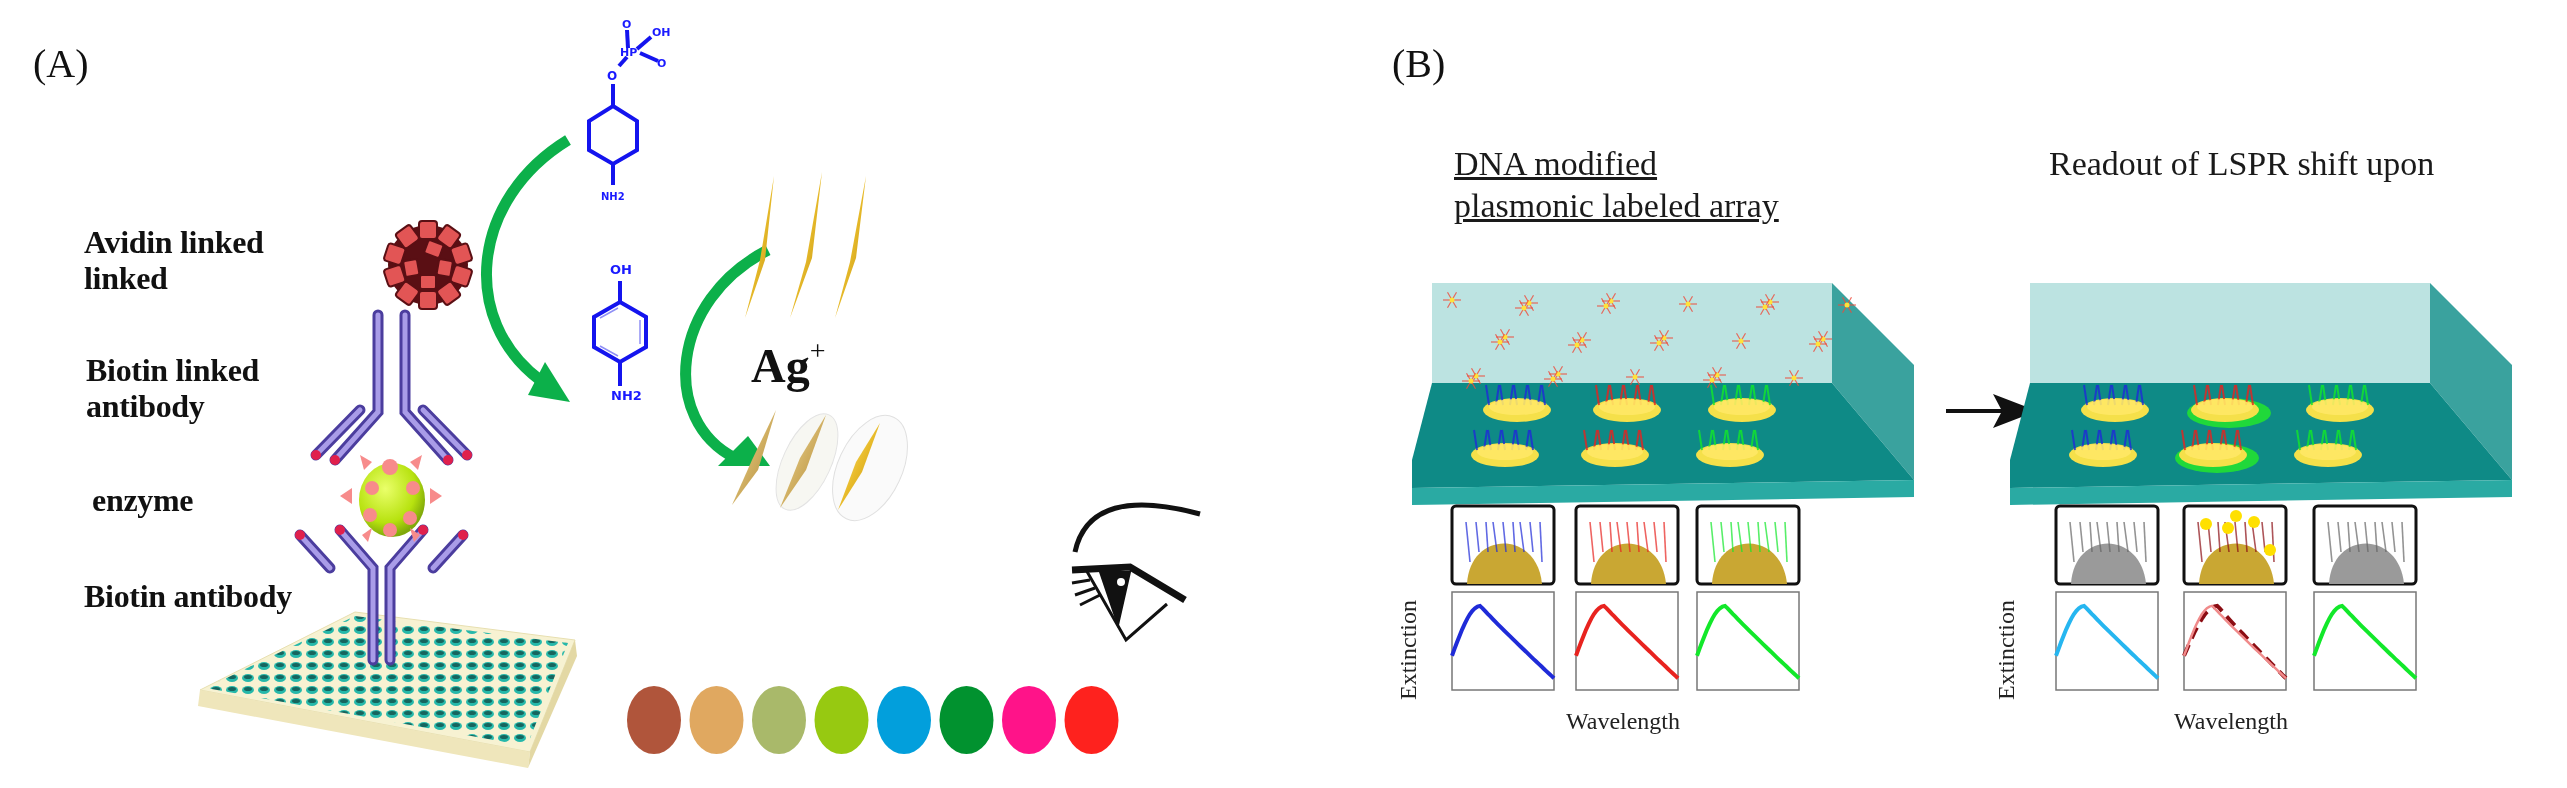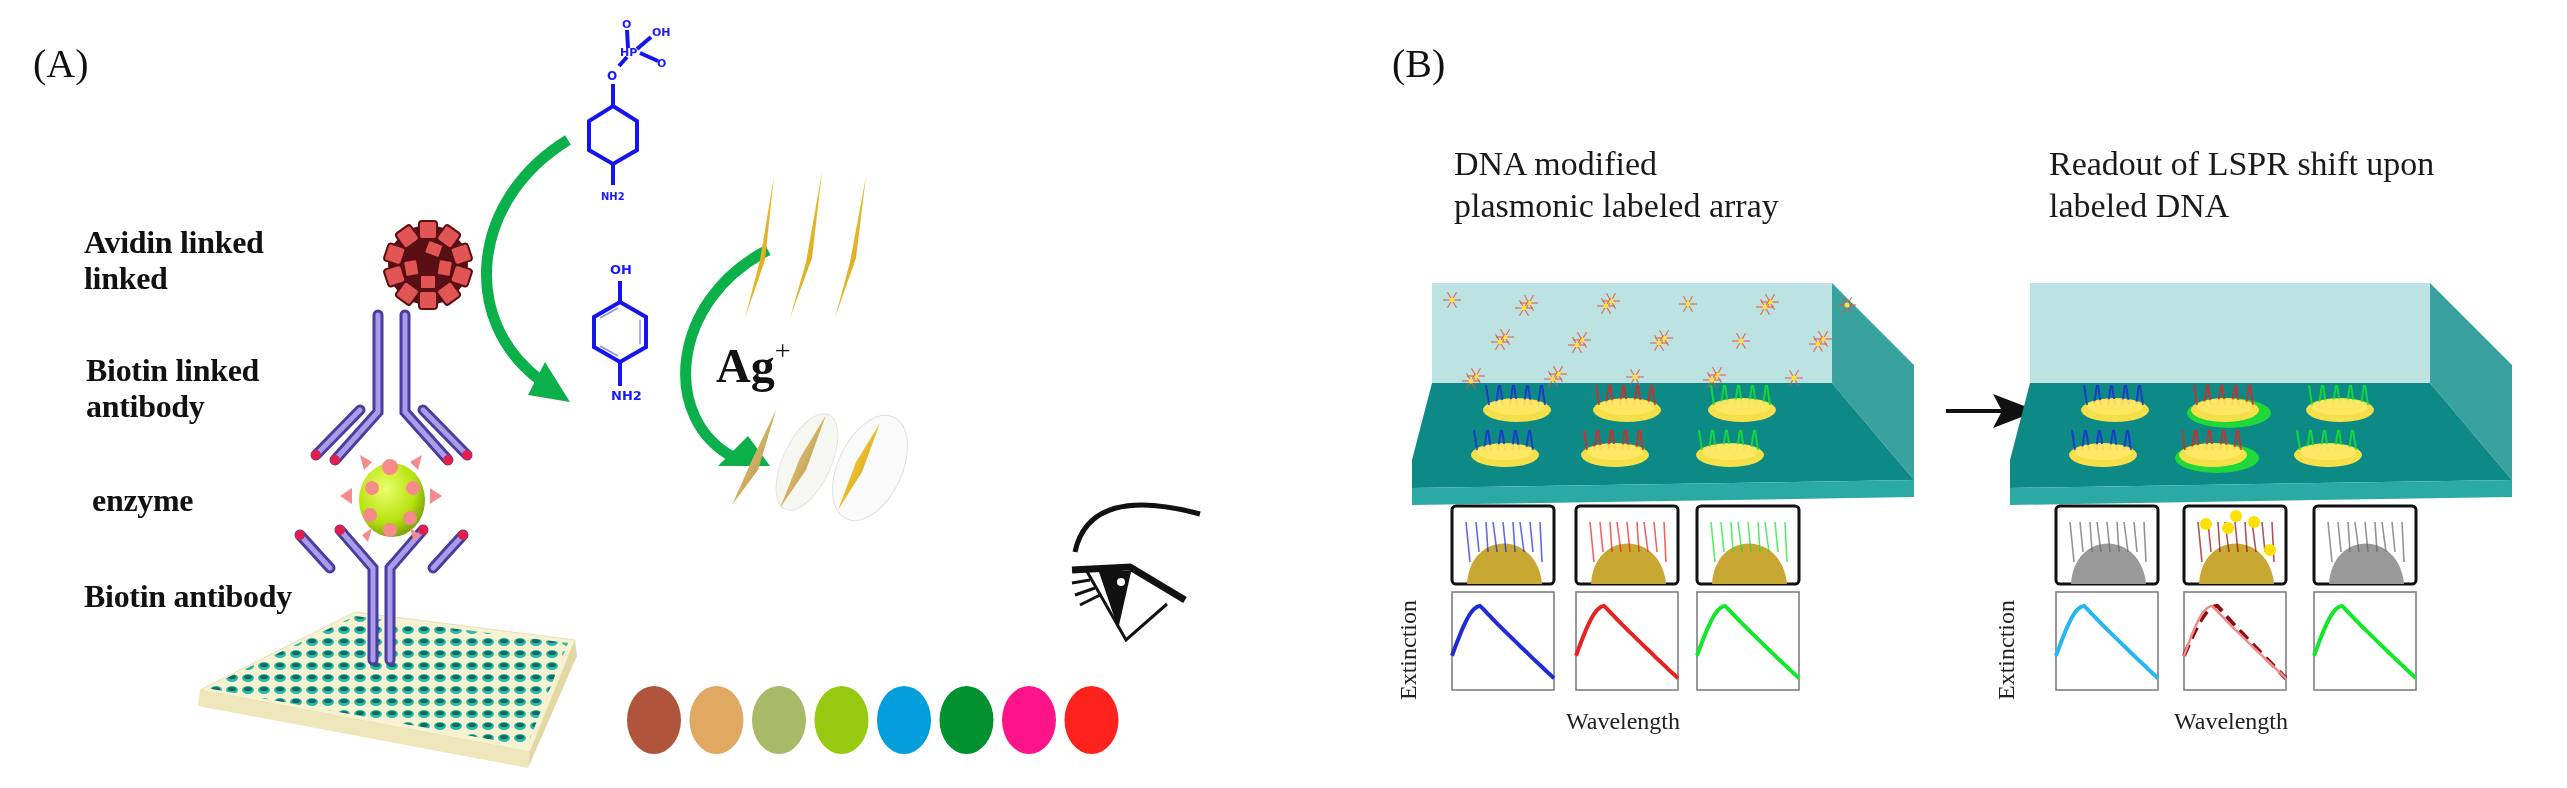--- a/index.html
+++ b/index.html
@@ -2,21 +2,21 @@
 <html><head>
 <meta charset="utf-8">
 <style>
   html, body { margin: 0; padding: 0; background: #ffffff; }
   #stage { position: relative; width: 2567px; height: 788px; overflow: hidden; background: #fff; font-family: "Liberation Serif", "DejaVu Serif", serif; color: #111; }
   .abs { position: absolute; }
   .panel-label { font-size: 40px; line-height: 1; }
   .biolabel { font-size: 32px; font-weight: bold; line-height: 36px; letter-spacing: -0.3px; }
   .title-b { font-size: 34px; line-height: 42px; color: #1a1a1a; }
   .axis-label { font-size: 24px; color: #222; }
-  .ag { font-size: 48px; font-weight: bold; }
+  .ag { font-size: 48px; font-weight: bold; margin-left: 35px; }
   .ag sup { font-size: 28px; font-weight: normal; vertical-align: 22px; }
   .mol-text { font-family: "DejaVu Sans", sans-serif; fill: #1a1aff; font-weight: bold; }
   svg { overflow: visible; }
 </style>
 </head>
 <body>
 
 <div id="stage">
 
   <div class="abs panel-label" style="left:33px;top:44px;">(A)</div>
@@ -213,27 +213,26 @@
         <ellipse cx="1091.5" cy="720" rx="27" ry="34" fill="#fe221e"></ellipse>
       </g>
   </svg>
 
   <div class="abs ag" style="left:716px;top:335px;">
     <span>Ag</span><sup>+</sup>
   </div>
 
   <div class="abs panel-label" style="left:1392px;top:44px;">(B)</div>
 
-  <div class="abs title-b" style="left:1454px;top:143px;">
+  <div class="abs title-b" style="left:1454px;top:143px;text-decoration:underline;">
     <div>DNA modified</div>
     <div>plasmonic labeled array</div>
   </div>
   <div class="abs title-b" style="left:2043px;top:143px;margin-left:6px;">
     <div>Readout of LSPR shift upon</div>
-    <div>labeled  DNA</div>
   </div>
 
   <svg class="abs" id="panelB" style="left:0;top:0;" width="2567" height="788">
 
     <g>
       <line x1="1946" y1="411" x2="2015" y2="411" stroke="#111" stroke-width="4"></line>
       <polygon points="1993,394 2037,411 1993,428 2002,411" fill="#111"></polygon>
     </g>
   <g>
         <rect x="1432" y="283" width="400" height="100" fill="#b5e0de" opacity="0.9"></rect>

